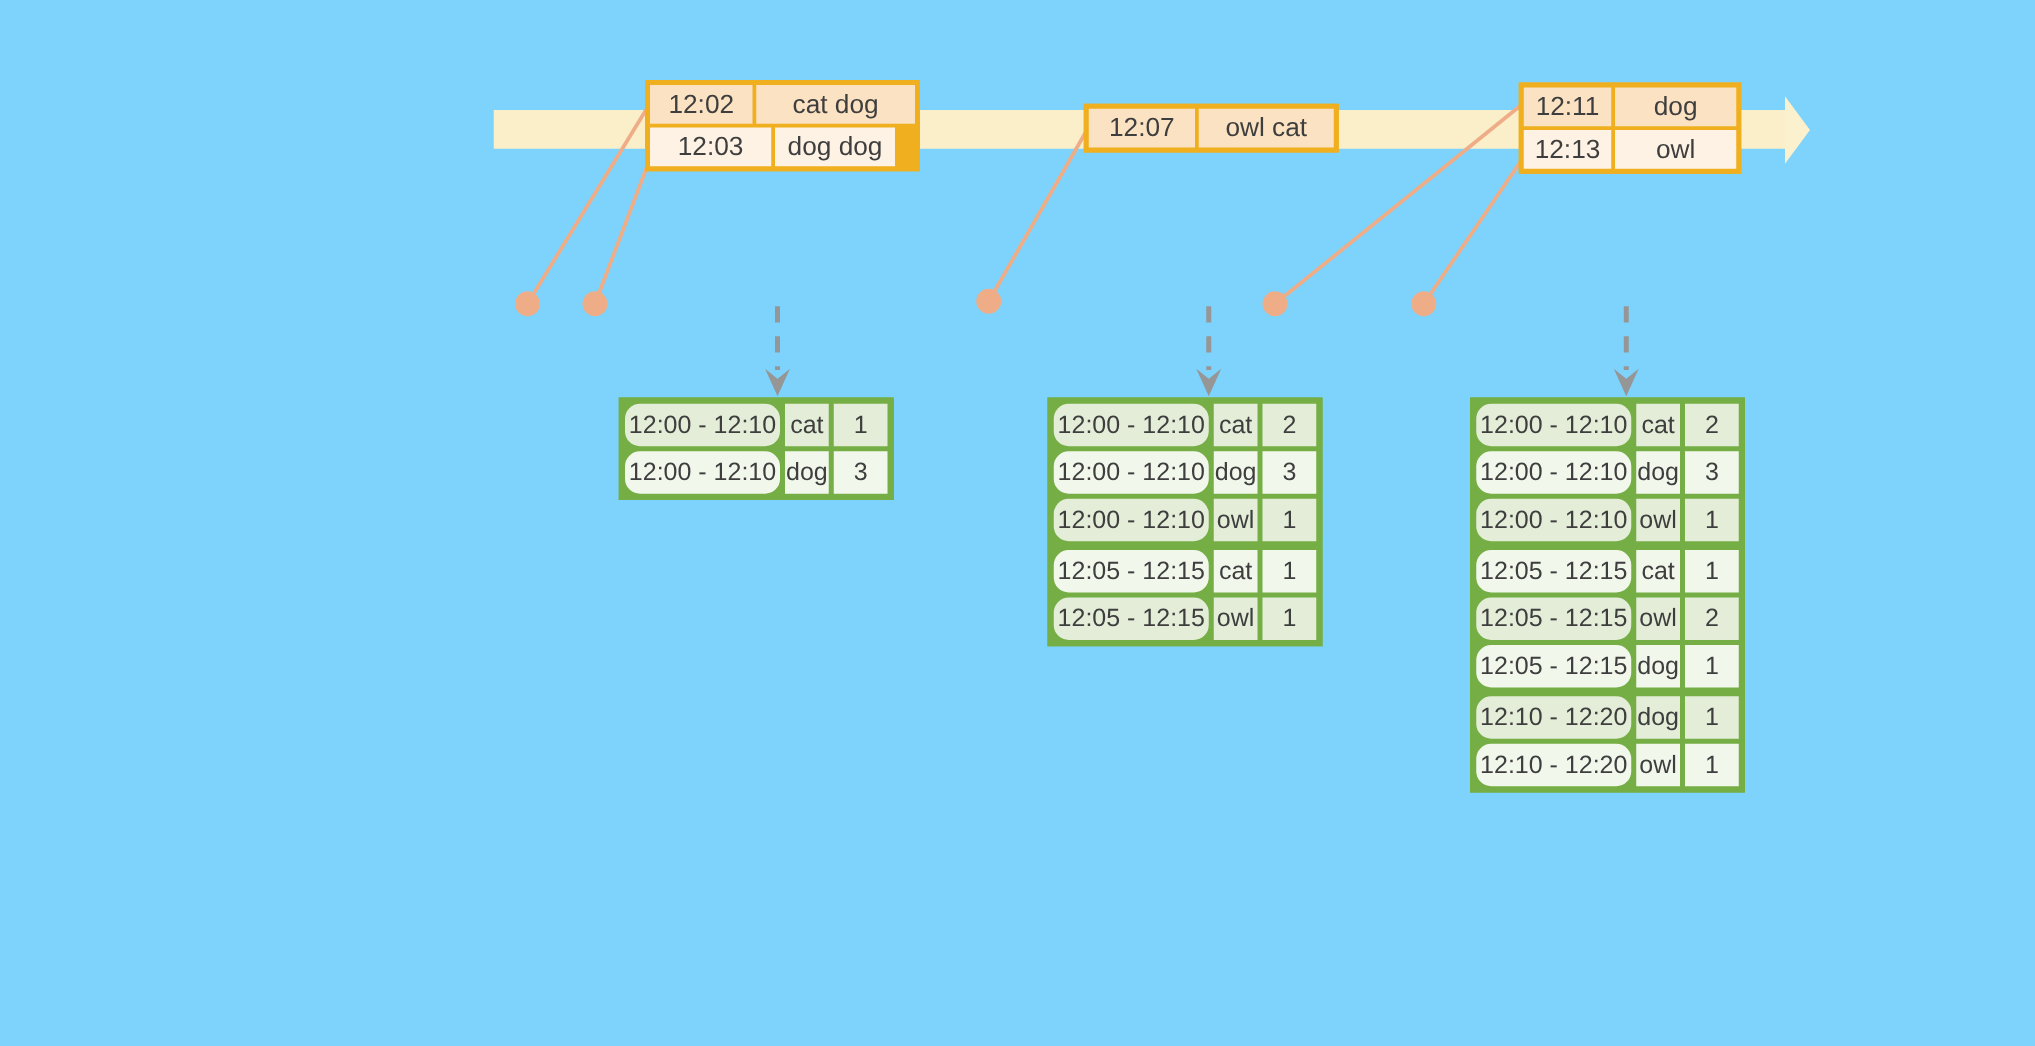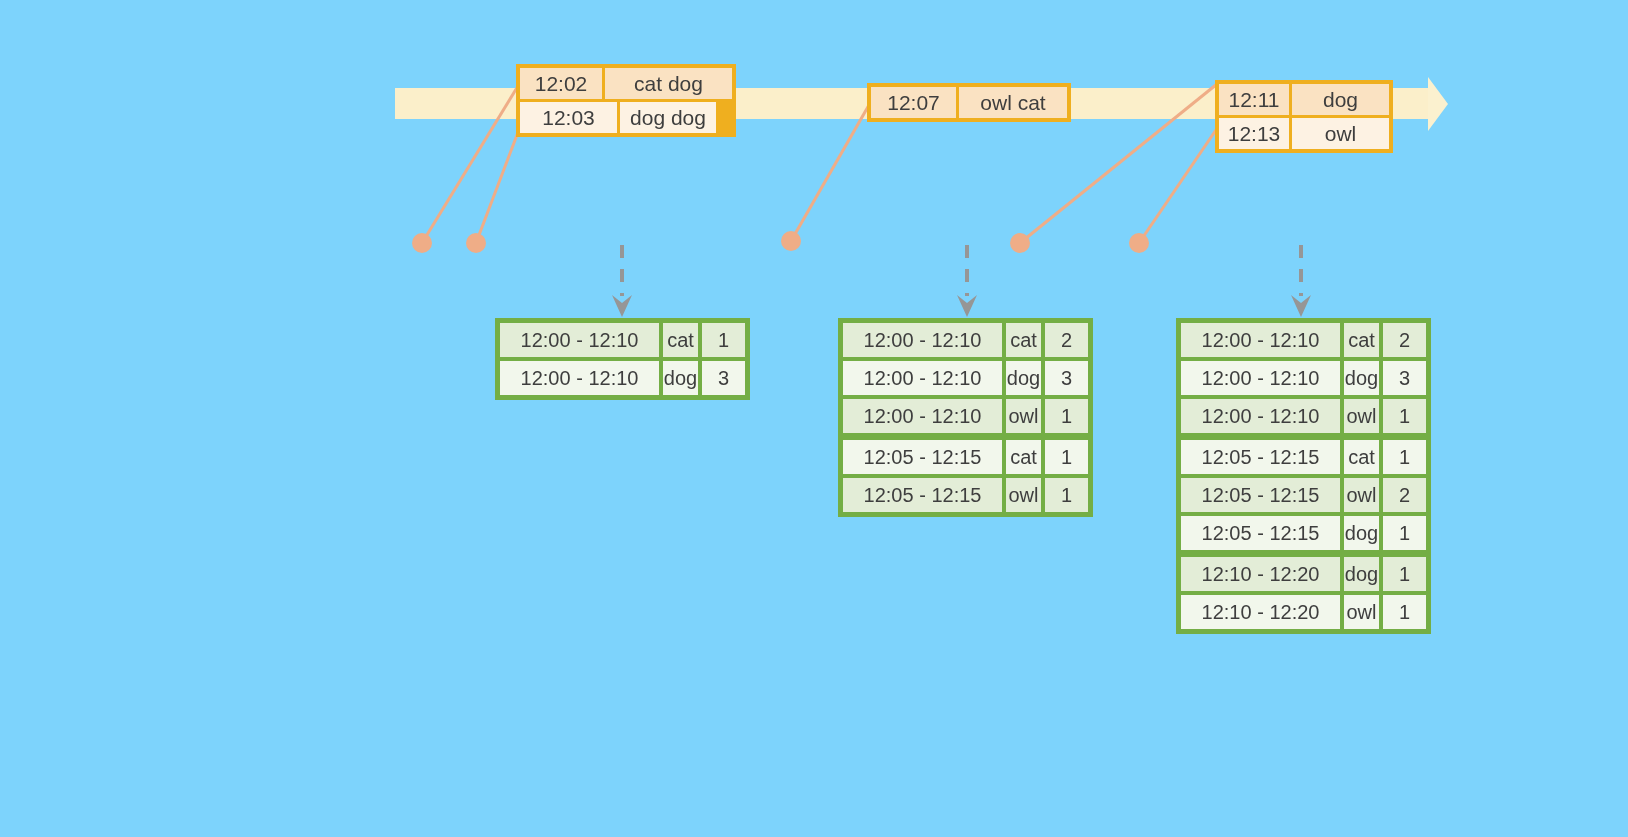--- a/index.html
+++ b/index.html
@@ -49,21 +49,21 @@
   .rcell {
     height: 34px;
     display: flex;
     align-items: center;
     justify-content: center;
     font-size: 20px;
   }
   .rfill-dark  .rcell { background: #E3EDD7; }
   .rfill-light .rcell { background: #F2F7EC; }
 
-  .w-time  { width: 159px; }
+  .w-time  { width: 124px; border-radius: 12px; }
   .w-word  { width: 35px; }
   .w-count { width: 43px; }
 </style>
 </head>
 <body>
 
 <div class="canvas">
 
   <svg class="overlay" width="1628" height="837">
 
@@ -108,21 +108,21 @@
     </div>
   </div>
 
   <div class="etable" style="left:867px; top:83px;text-align:right;">
     <div class="erow efill-dark">
       <div class="ecell" style="width:85px">12:07</div>
       <div class="ecell" style="width:108px">owl cat</div>
     </div>
   </div>
 
-  <div class="etable" style="left:1215px; top:80px;">
+  <div class="etable" style="left:1215px; top:66px;">
     <div class="erow efill-dark">
       <div class="ecell" style="width:70px">12:11</div>
       <div class="ecell" style="width:97px">dog</div>
     </div>
     <div class="erow efill-light">
       <div class="ecell" style="width:70px">12:13</div>
       <div class="ecell" style="width:97px">owl</div>
     </div>
   </div>
 

